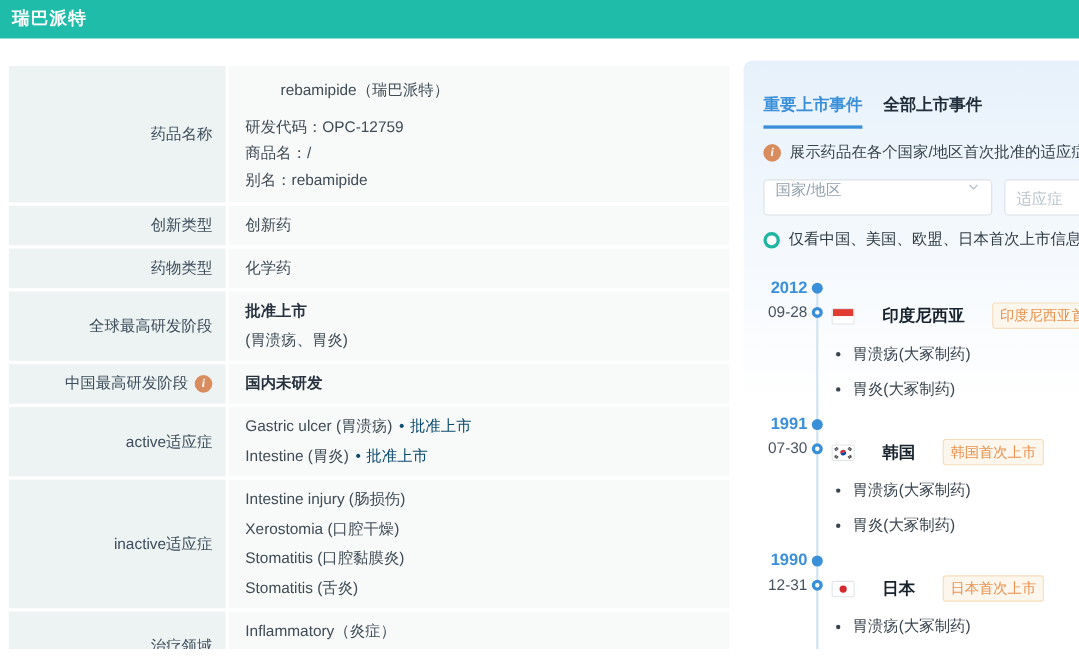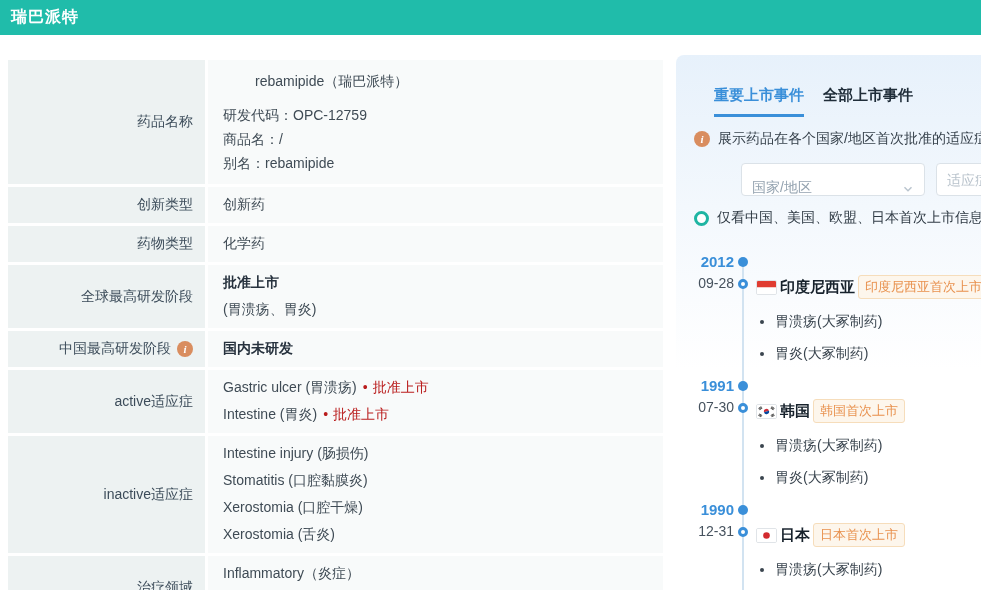--- a/index.html
+++ b/index.html
@@ -16,61 +16,61 @@
   .trow { display:flex; margin-bottom:3px; }
   .tlabel { flex:0 0 197px; background:#edf2f2; display:flex; align-items:center;
             justify-content:flex-end; gap:6px; padding-right:12px; margin-right:3px;
             color:#3c4c5a; font-size:14px; text-align:right; }
   .tval { flex:1; background:#f8fafa; padding:4px 10px 5px 15px; color:#3f4b55; font-size:14px; }
   .vline { line-height:27px; }
   .trow.r1 .tval { padding-top:9px; padding-bottom:9px; }
   .trow.r1 .vline { line-height:24px; }
   .trow.r1 .vline.first { margin-bottom:10px;margin-left:32px; }
   .bold { font-weight:bold; color:#27323e; }
-  .vlink { color:#b91c1c; text-decoration:none; margin-left:6px; cursor:pointer; }
+  .vlink { color:#0c4a6e; text-decoration:none; margin-left:6px; cursor:pointer; }
   .vlink .dot { margin-right:5px; }
   .info-icon { width:16px; height:16px; border-radius:50%; background:#d98d5f; color:#fff;
                font-size:11px; font-weight:bold; font-style:italic; flex:0 0 auto;
                display:inline-flex; align-items:center; justify-content:center;
                font-family:"Liberation Serif",serif; cursor:pointer; }
 
   
   .panel { position:absolute; left:676px; top:55px; width:305px; height:543px;
            border-radius:8px 0 0 0; padding:31px 0 0 18px;
            background:linear-gradient(180deg,#e7f1fb 0%,#f3f8fd 28%,#ffffff 58%); }
-  .tabs { display:flex; gap:19px; align-items:flex-end;margin-left:20px; }
+  .tabs { display:flex; gap:19px; align-items:flex-end; }
   .tab { font-size:15px; font-weight:bold; color:#202e3a; padding-bottom:9px; cursor:pointer;
          border-bottom:3px solid transparent; }
   .tab.active { color:#3a8fd9; border-bottom-color:#3a8fd9; }
   .panel-note { display:flex; align-items:center; gap:8px; margin-top:13px; color:#37424c;
                 font-size:14px; white-space:nowrap; }
   .filters { display:flex; gap:11px; margin-top:15px; width:360px; }
   .select { width:208px; height:33px; border:1px solid #dbe2e8; border-radius:4px; background:#fff;
-            display:flex; align-items:flex-end; justify-content:space-between; padding:0 10px; cursor:pointer;margin-left:47px; }
+            display:flex; align-items:flex-start; justify-content:space-between; padding:0 10px; cursor:pointer; }
   .select input { border:0; outline:0; width:150px; font-size:14px; background:transparent; color:#33404c; }
   .select input::placeholder { color:#93a2af; }
   .ind-input { width:122px; height:33px; border:1px solid #dbe2e8; border-radius:4px; background:#fff;
                padding:0 10px; font-size:14px; outline:0; color:#33404c; }
   .ind-input::placeholder { color:#b9c3cc; }
   .radio-row { display:flex; align-items:center; gap:8px; margin-top:13px; cursor:pointer; }
   .radio { width:15px; height:15px; border-radius:50%; border:3px solid #1fb5a3; background:#fff; flex:0 0 auto; }
   .radio-label { font-size:14px; color:#2f3a44; white-space:nowrap; }
 
   
   .timeline { position:relative; margin-top:26px; }
   .tline { position:absolute; left:48px; top:8px; bottom:-60px; width:2px; background:#d2e3f1; }
   .t-entry { position:relative; min-height:108px; margin-bottom:14px; }
   .t-dates { position:absolute; left:0; top:0; width:40px; text-align:right; }
   .t-year { color:#3a8fd9; font-weight:bold; font-size:15px; line-height:18px; }
   .t-date { color:#46525e; font-size:14px; margin-top:4px; }
   .dot-year { position:absolute; left:44px; top:4px; width:10px; height:10px; border-radius:50%; background:#3a8fd9; }
   .dot-date { position:absolute; left:44px; top:26px; width:10px; height:10px; border-radius:50%;
               background:#fff; border:3px solid #3a8fd9; }
   .t-content { margin-left:62px; padding-top:22px; }
-  .country-row { display:flex; align-items:center; gap:3px; }
+  .country-row { display:flex; align-items:center; gap:25px; }
   .flag { width:21px; height:15px; border:1px solid #e0e4e8; border-radius:2px; background:#fff;
           overflow:hidden; flex:0 0 auto; display:flex; }
   .flag svg { display:block; width:19px; height:13px; }
   .country { font-size:15px; font-weight:bold; color:#17222c; white-space:nowrap; }
   .first-tag { font-size:13px; color:#e8914e; background:#fdf6ec; border:1px solid #f6ddbb;
                border-radius:3px; padding:2px 6px; white-space:nowrap; }
   .t-items { margin-top:5px; padding-left:19px; list-style:disc; color:#3a454f; font-size:14px; }
   .t-items li { margin-top:14px; }
 </style>
 </head>
@@ -147,23 +147,23 @@
         </div>
       </div>
     </div>
 
     <div class="trow">
       <div class="tlabel">
         <span>inactive适应症</span>
       </div>
       <div class="tval">
         <div class="vline">Intestine injury (肠损伤)</div>
+        <div class="vline">Xerostomia (口腔干燥)</div>
         <div class="vline">Stomatitis (口腔黏膜炎)</div>
-        <div class="vline">Xerostomia (口腔干燥)</div>
-        <div class="vline">Xerostomia (舌炎)</div>
+        <div class="vline">Stomatitis (舌炎)</div>
       </div>
     </div>
 
     <div class="trow">
       <div class="tlabel">
         <span>治疗领域</span>
       </div>
       <div class="tval">
         <div class="vline">Inflammatory（炎症）</div>
         <div class="vline">Other/Miscellaneous（杂类）</div>

